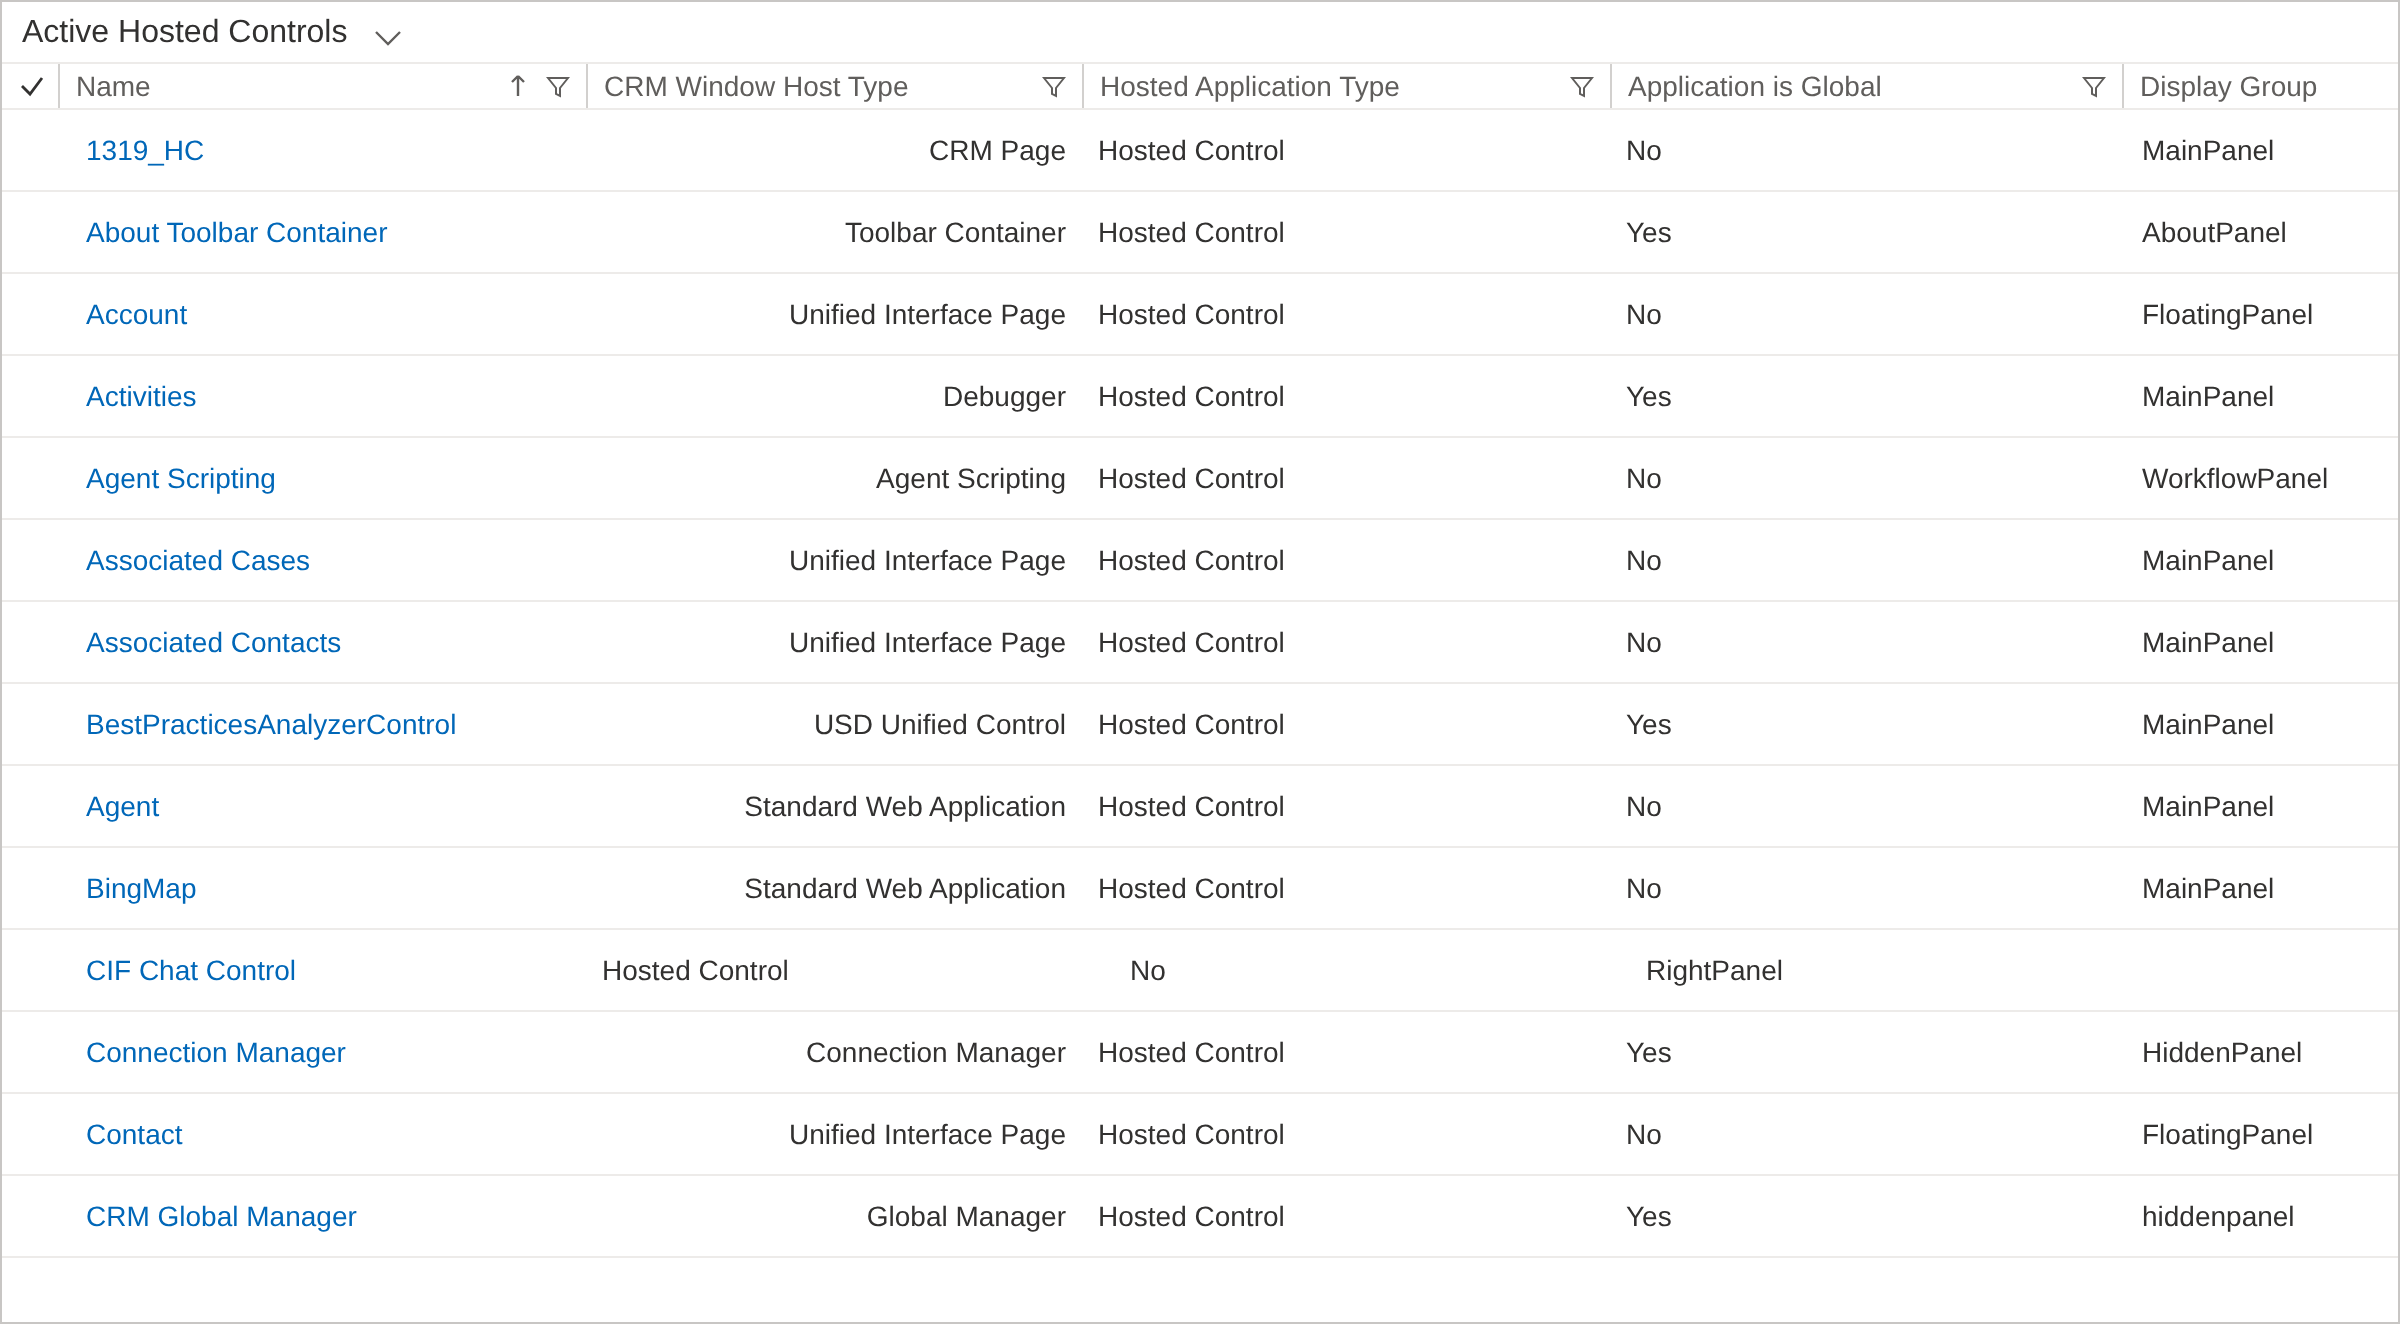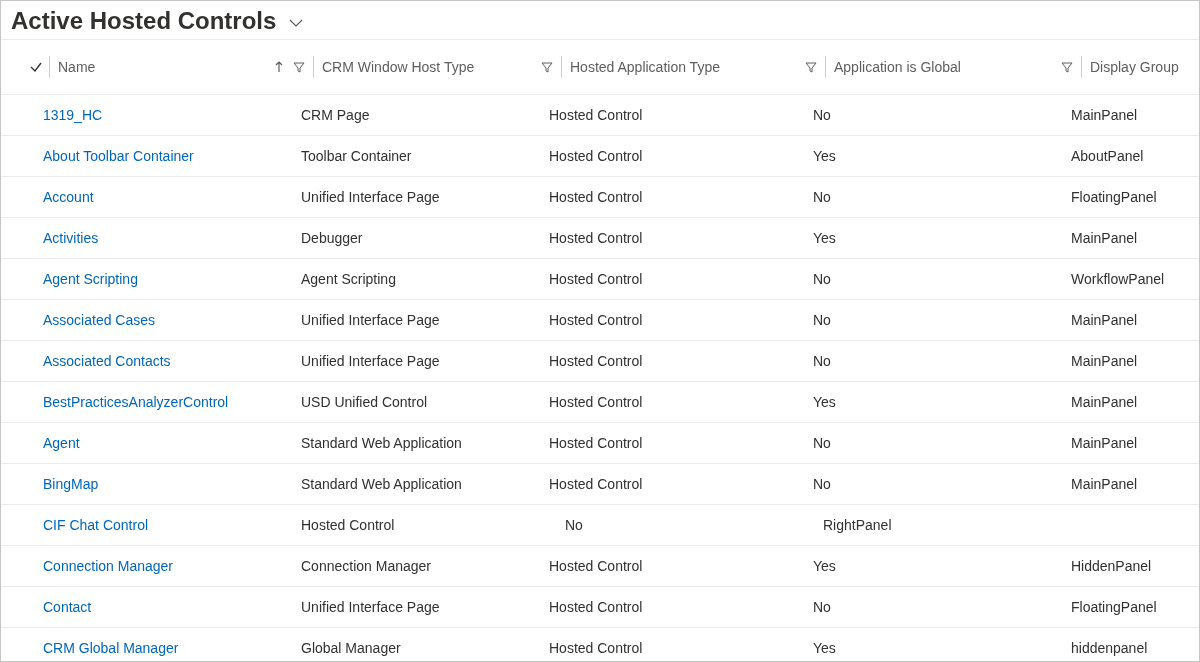--- a/index.html
+++ b/index.html
@@ -15,22 +15,22 @@
     width: 1200px;
     height: 662px;
     overflow: hidden;
   }
   .view-header {
     display: flex;
     align-items: center;
     padding: 6px 10px 4px 10px;
   }
   .view-title {
-    font-size: 24px;
-    font-weight: 700;
+    font-size: 16px;
+    font-weight: 400;
     margin: 0;
   }
   .view-dd {
     margin-left: 12px;
     margin-top: 4px;
     color: #605e5c;
   }
   .grid {
     width: 100%;
   }
@@ -39,40 +39,39 @@
     align-items: center;
     border-bottom: 1px solid #edebe9;
   }
   .grid-cell {
     padding: 10px 8px;
     overflow: hidden;
     text-overflow: ellipsis;
     white-space: nowrap;
   }
   .grid-header {
-    height: 56px;
+    height: 24px;
     border-top: 1px solid #edebe9;
-    padding-left: 20px;
   }
   .grid-header .grid-cell {
     color: #605e5c;
     position: relative;
     display: flex;
     align-items: center;
     justify-content: space-between;
     padding: 8px 8px;
     border-left: 1px solid #d2d0ce;
     height: 22px;
   }
   .grid-header .grid-cell:first-child {
     border-left: none;
   }
   .col-check { width: 28px; flex: 0 0 28px; justify-content: center; padding:8px 0; }
   .col-name  { width: 264px; flex: 0 0 264px; }
-  .col-host  { width: 248px; flex: 0 0 248px; }
+  .col-host  { width: 248px; flex: 0 0 248px; text-align: right; }
   .col-type  { width: 264px; flex: 0 0 264px; }
   .col-glob  { width: 256px; flex: 0 0 256px; }
   .col-disp  { flex: 1 1 auto; }
   .hdr-right { display:flex; align-items:center; gap:8px; color:#605e5c; }
   .hdr-label { flex: 0 1 auto; }
   .filter-icon svg, .sort-icon svg, .check-icon svg, .chevron svg { display:block; }
   .grid-body .grid-row { height: 41px; }
   .grid-body .grid-cell { font-size: 14px; }
   .grid-body .col-check { }
   .link { color: #0067b8; cursor: pointer; }

